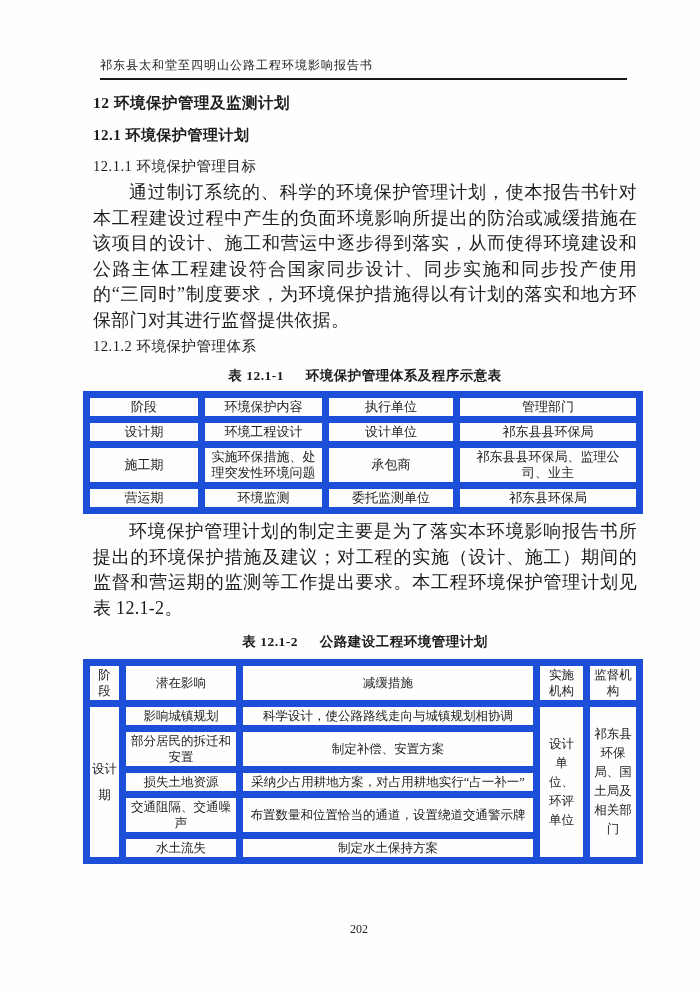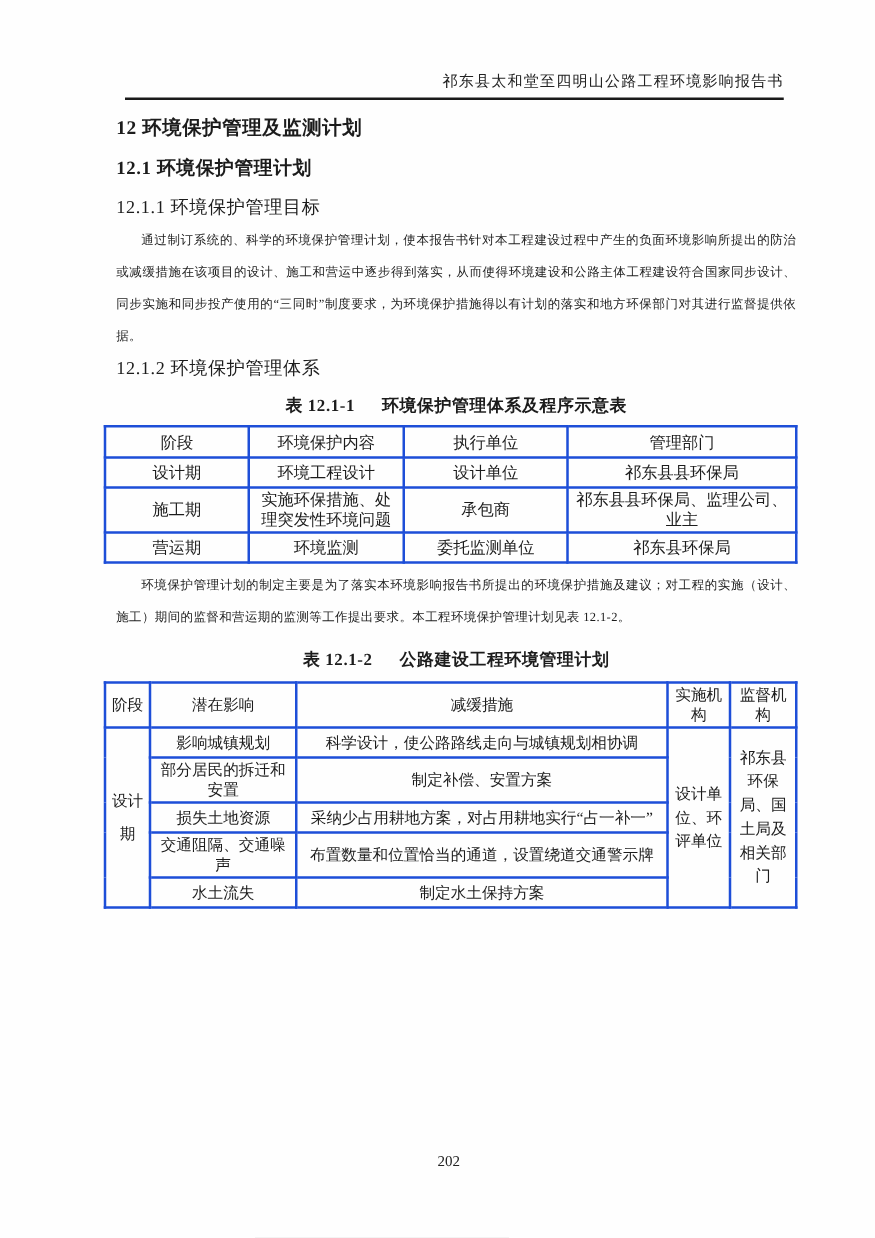--- a/index.html
+++ b/index.html
@@ -13,21 +13,21 @@
     margin: 0 auto;
     background: #fefefe;
     overflow: hidden;
   }
 
   
   .running-head {
     margin: 58px 73px 0 100px;
     padding-bottom: 6px;
     border-bottom: 2px solid #1a1a1a;
-    text-align: right;
+    text-align: left;
     font-size: 12px;
     line-height: 14px;
     letter-spacing: 1px;
     color: #222;
   }
 
   .content { padding: 0 63px 0 93px; }
 
   .h1 {
     margin-top: 13px;
@@ -48,21 +48,21 @@
     font-size: 14.5px;
     line-height: 18px;
     font-weight: normal;
     letter-spacing: 0.5px;
   }
   .h3.tight { margin-top: 4px; }
   .h3.after-table { margin-top: 20px; }
 
   .para {
     margin-top: 5px;
-    font-size: 10px;
+    font-size: 18px;
     line-height: 25.5px;
     text-align: justify;
     text-indent: 2em;
     letter-spacing: 0.3px;
   }
 
   .tbl-caption {
     margin-top: 12px;
     text-align: center;
     font-size: 13.5px;
@@ -72,21 +72,21 @@
   }
   .tbl-caption .cap-label { margin-right: 1.6em; }
 
   table {
     border-collapse: collapse;
     table-layout: fixed;
     margin-left: -10px;
     border: 2px solid #1a1a1a;
   }
   th, td {
-    border: 2px solid #1d4ed8;
+    border: 7px solid #1d4ed8;
     text-align: center;
     vertical-align: middle;
     font-weight: normal;
     padding: 1px 4px;
   }
 
   
   .table1 { margin-top: 6px; width: 553px; font-size: 13px; line-height: 16px; }
   .table1 col.c0 { width: 115px; }
   .table1 col.c1 { width: 124px; }

